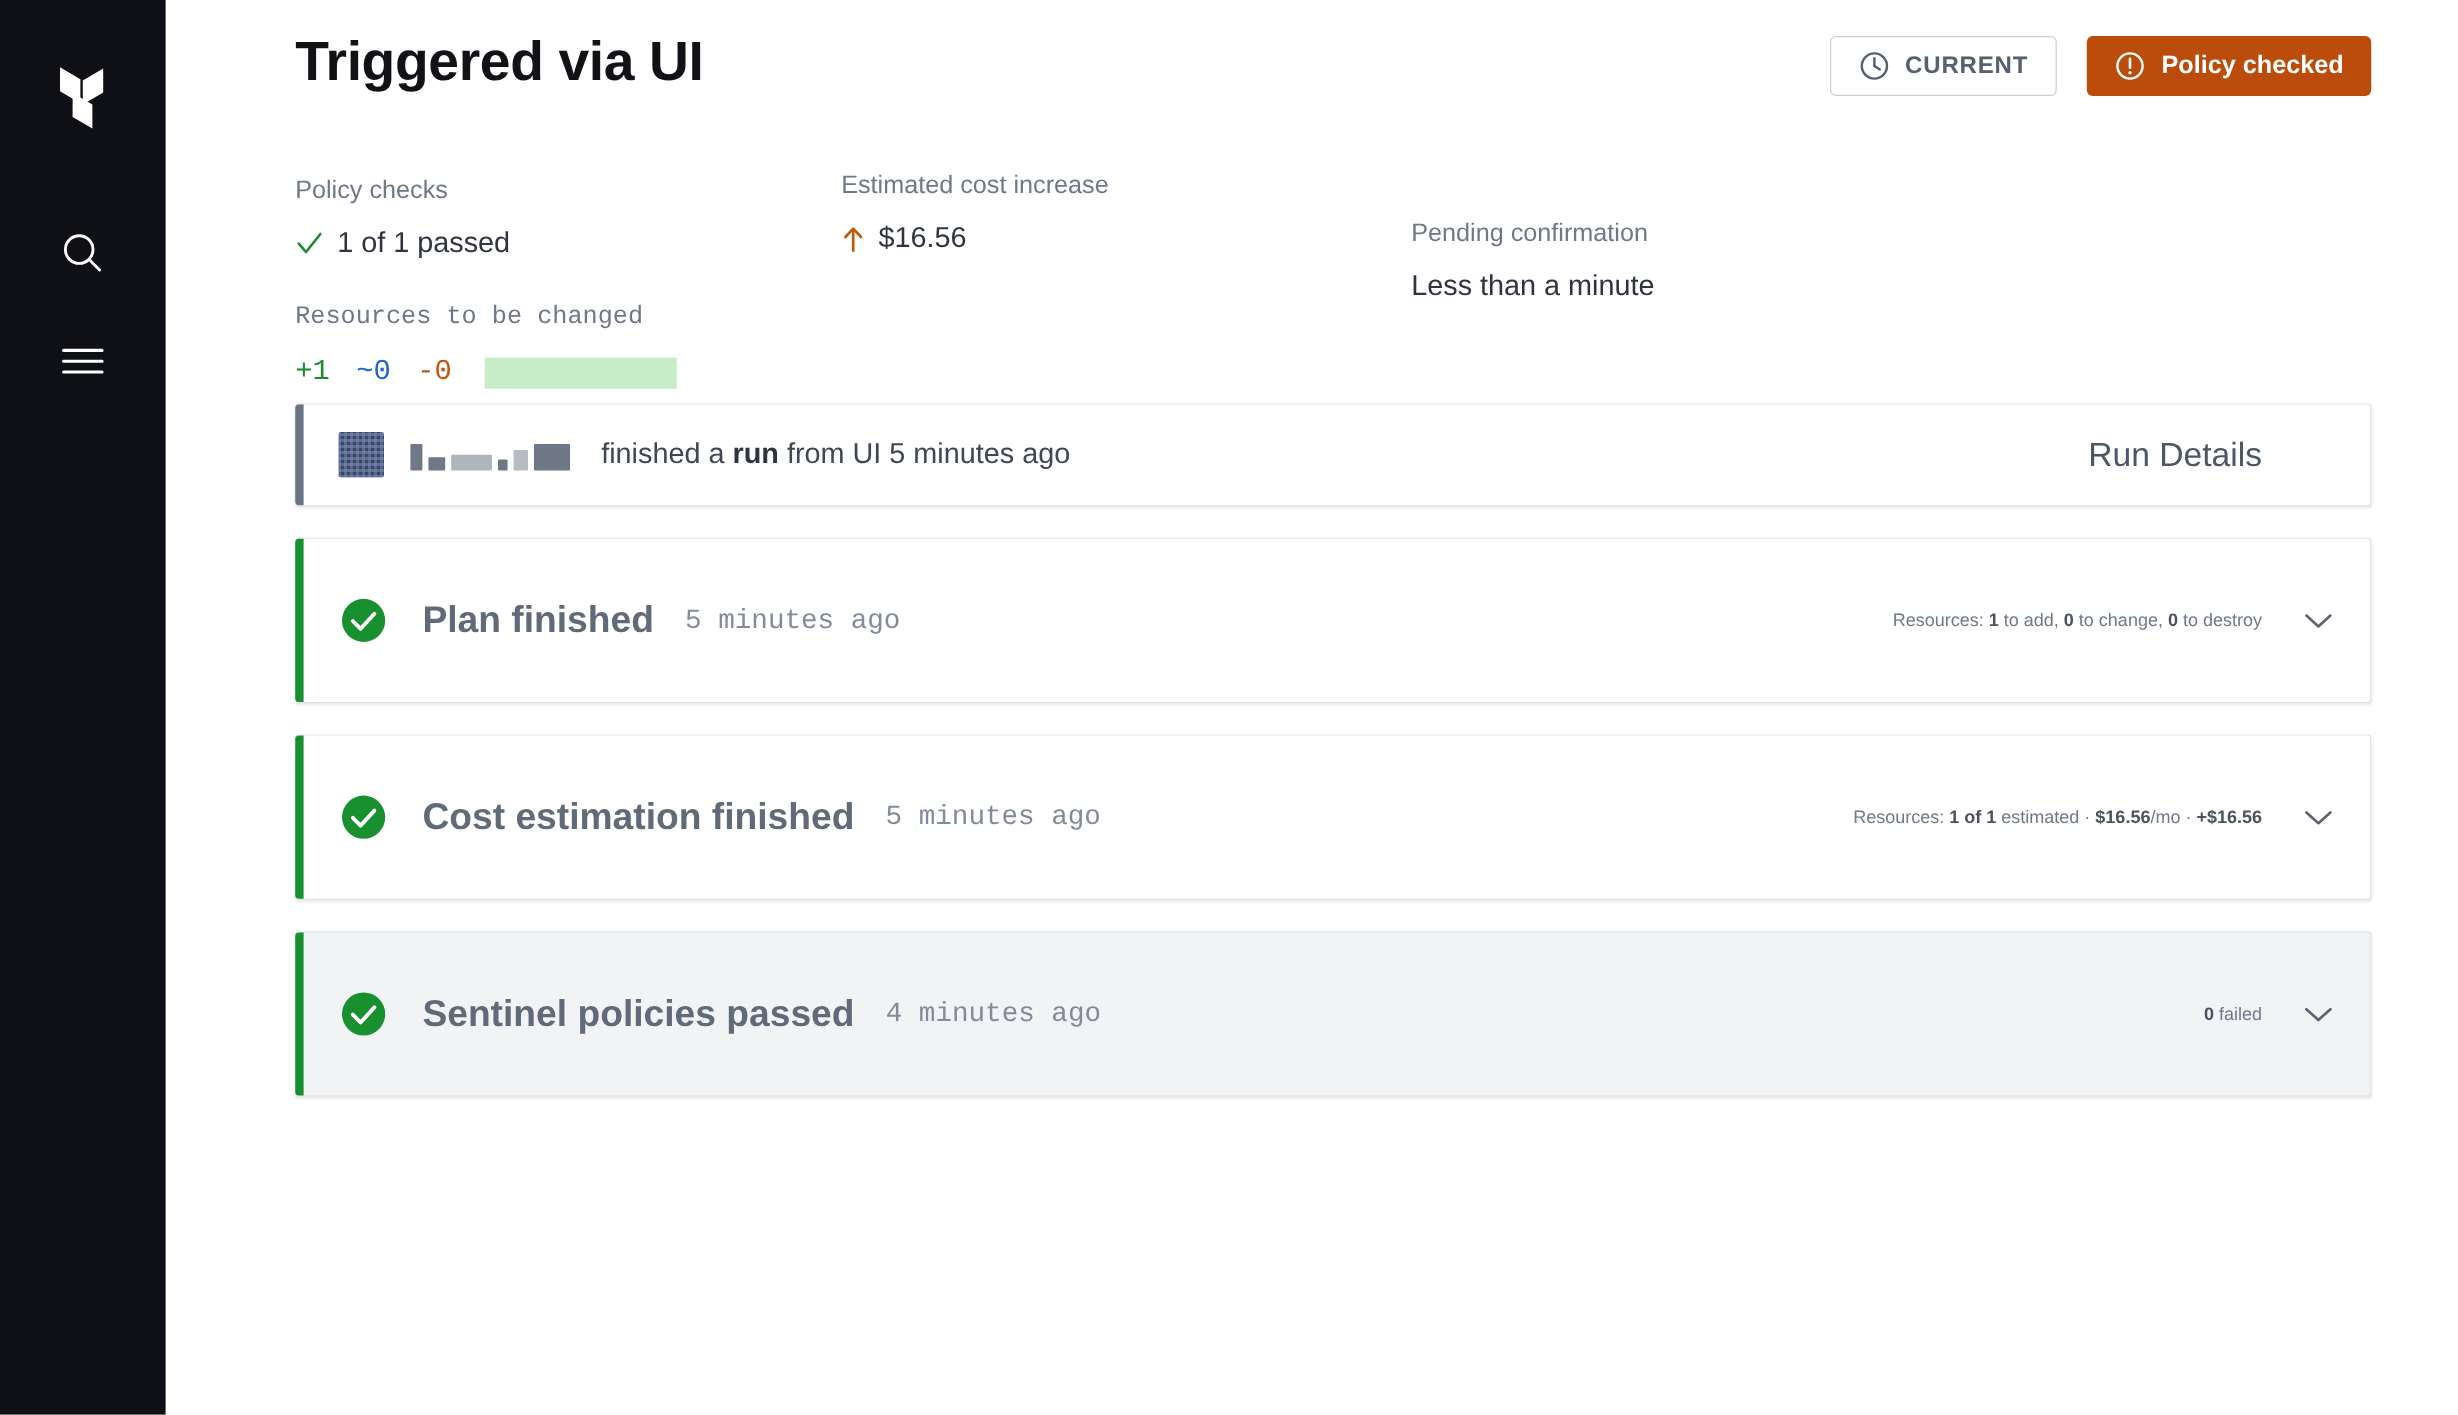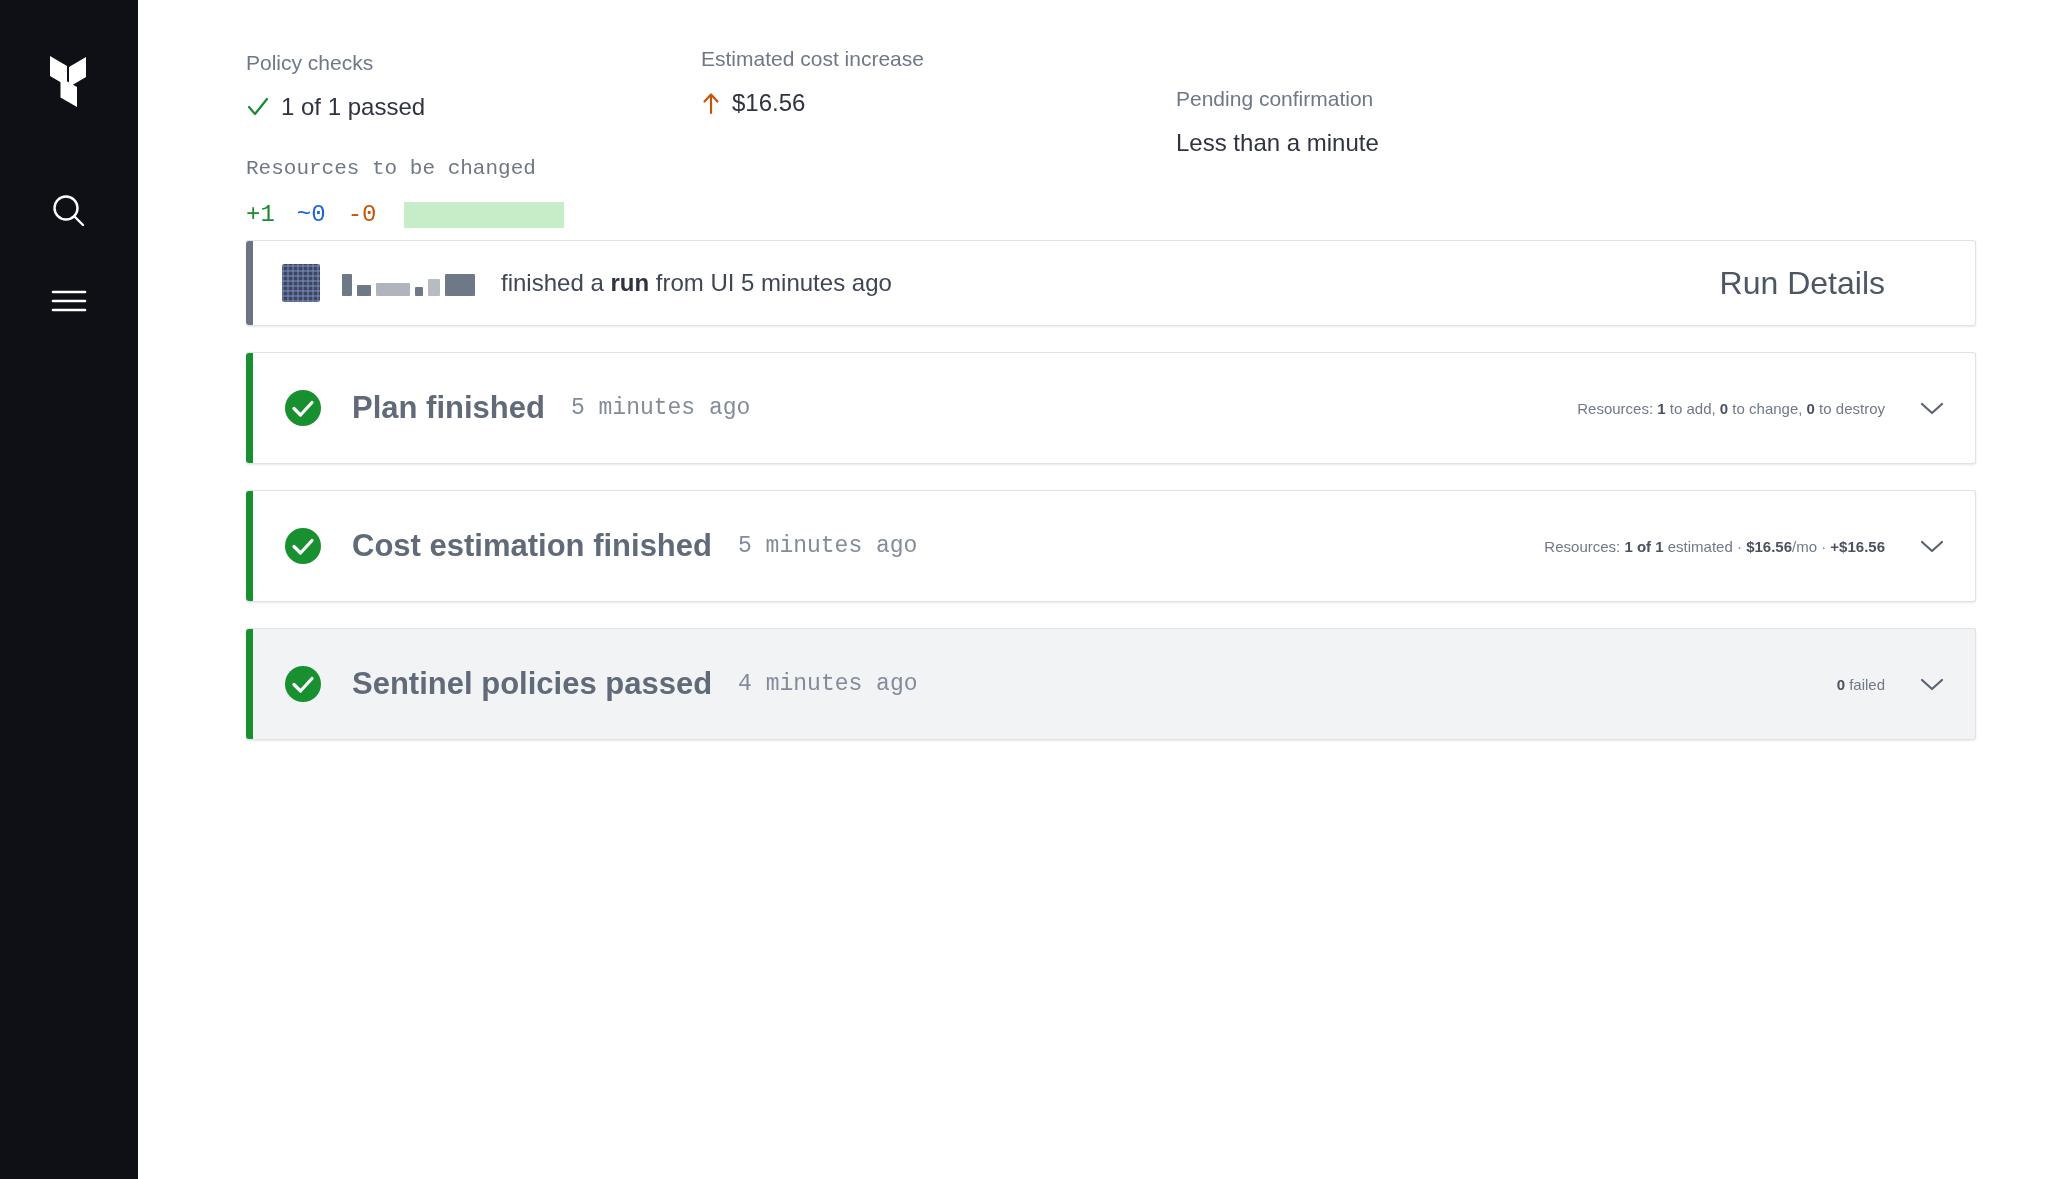--- a/index.html
+++ b/index.html
@@ -128,21 +128,21 @@
     content: "";
     position: absolute;
     left: 0; top: 0; bottom: 0;
     width: 7px;
     background: #6b7483;
     border-radius: 3px 0 0 3px;
   }
   .card.accent-green::before { background: #19902f; }
   .card.highlight { background: #f2f3f5; }
   .card-trigger { height: 86px; }
-  .card-stage   { height: 112px; }
+  .card-stage   { height: 138px; }
 
   .card-left { display: flex; align-items: center; flex: 1 1 auto; min-width: 0; }
   .card-right { display: flex; align-items: center; gap: 34px; flex: 0 0 auto; }
 
   
   .avatar-redacted {
     width: 38px; height: 38px;
     background:
       repeating-linear-gradient(0deg, rgba(120,140,190,.55) 0 2px, transparent 2px 5px),
       repeating-linear-gradient(90deg, rgba(120,140,190,.5) 0 2px, transparent 2px 5px),
@@ -163,21 +163,21 @@
   .nb6 { width: 30px; height: 22px; }
   .trigger-text {
     margin-left: 26px;
     font-size: 24px;
     color: #3f4654;
     white-space: nowrap;
   }
   .trigger-text b { font-weight: bold; color: #2f3440; }
 
   .run-details {
-    font-size: 32px;
+    font-size: 28px;
     color: #4c5healthy;
     color: #4c5665;
   }
 
   .stage-icon { flex: 0 0 auto; width: 42px; height: 42px; }
   .stage-title {
     margin-left: 28px;
     font-size: 31px;
     font-weight: bold;
     color: #616a79;
@@ -226,20 +226,43 @@
       <svg width="40" height="30" viewBox="0 0 40 30">
         <line x1="4" y1="6" x2="36" y2="6" stroke="#ffffff" stroke-width="2.6" stroke-linecap="round"></line>
         <line x1="4" y1="15" x2="36" y2="15" stroke="#ffffff" stroke-width="2.6" stroke-linecap="round"></line>
         <line x1="4" y1="24" x2="36" y2="24" stroke="#ffffff" stroke-width="2.6" stroke-linecap="round"></line>
       </svg>
     </div>
   </div>
 
   <div class="main">
 
+    <div class="header-row">
+      <div class="page-title">Triggered via UI</div>
+
+      <div class="badges">
+        <div class="badge-current">
+          <svg width="26" height="26" viewBox="0 0 26 26">
+            <circle cx="13" cy="13" r="10.5" fill="none" stroke="#556070" stroke-width="2"></circle>
+            <line x1="13" y1="13" x2="13" y2="6.5" stroke="#556070" stroke-width="2" stroke-linecap="round"></line>
+            <line x1="13" y1="13" x2="17.5" y2="16" stroke="#556070" stroke-width="2" stroke-linecap="round"></line>
+          </svg>
+          <span class="lbl">CURRENT</span>
+        </div>
+
+        <div class="badge-policy">
+          <svg width="26" height="26" viewBox="0 0 26 26">
+            <circle cx="13" cy="13" r="10.5" fill="none" stroke="#ffffff" stroke-width="2"></circle>
+            <line x1="13" y1="7" x2="13" y2="14.5" stroke="#ffffff" stroke-width="2.2" stroke-linecap="round"></line>
+            <circle cx="13" cy="18.6" r="1.4" fill="#ffffff"></circle>
+          </svg>
+          <span class="lbl">Policy checked</span>
+        </div>
+      </div>
+    </div>
 
     <div class="stats">
 
       <div class="stat stat-policy">
         <div class="stat-label">Policy checks</div>
         <div class="stat-value">
           <svg width="24" height="24" viewBox="0 0 24 24">
             <polyline points="3,12 9,19 21,4" fill="none" stroke="#1c8a33" stroke-width="2.2" stroke-linecap="round" stroke-linejoin="round"></polyline>
           </svg>
           <span>1 of 1 passed</span>

